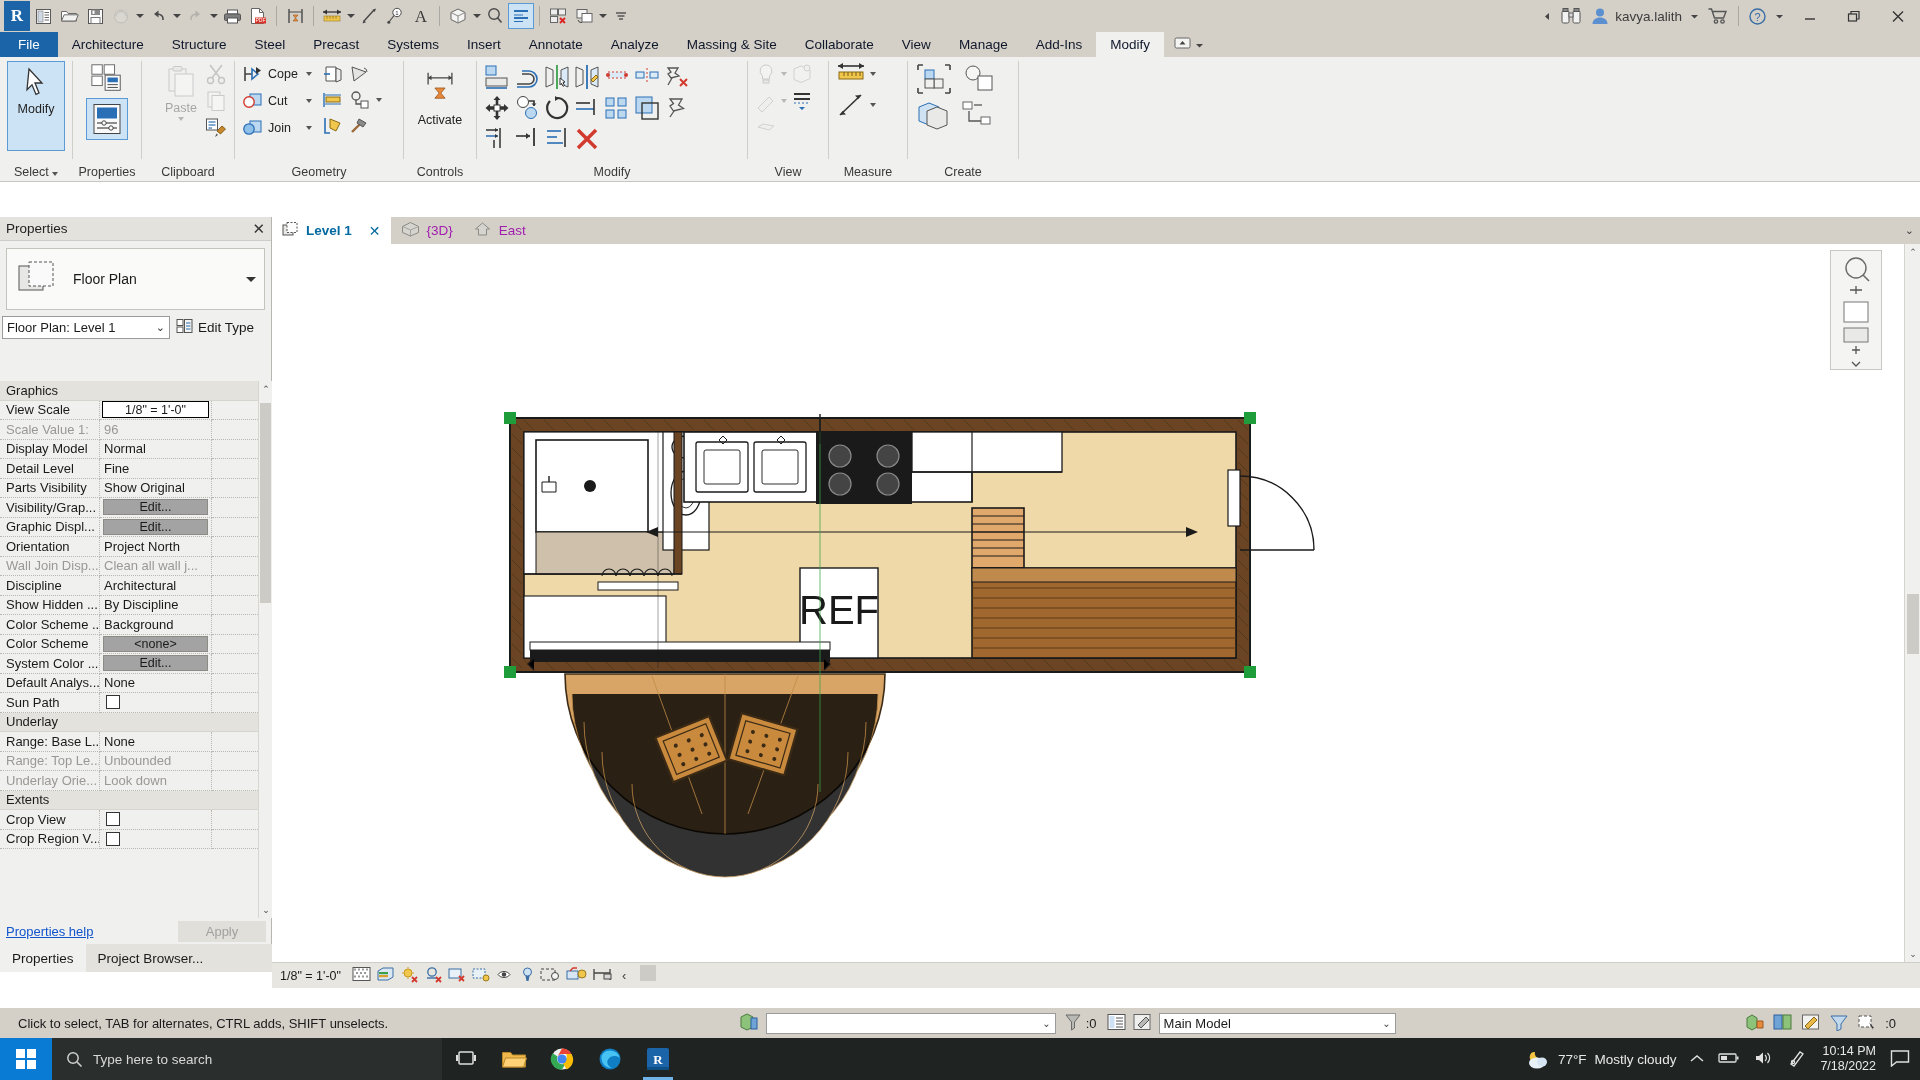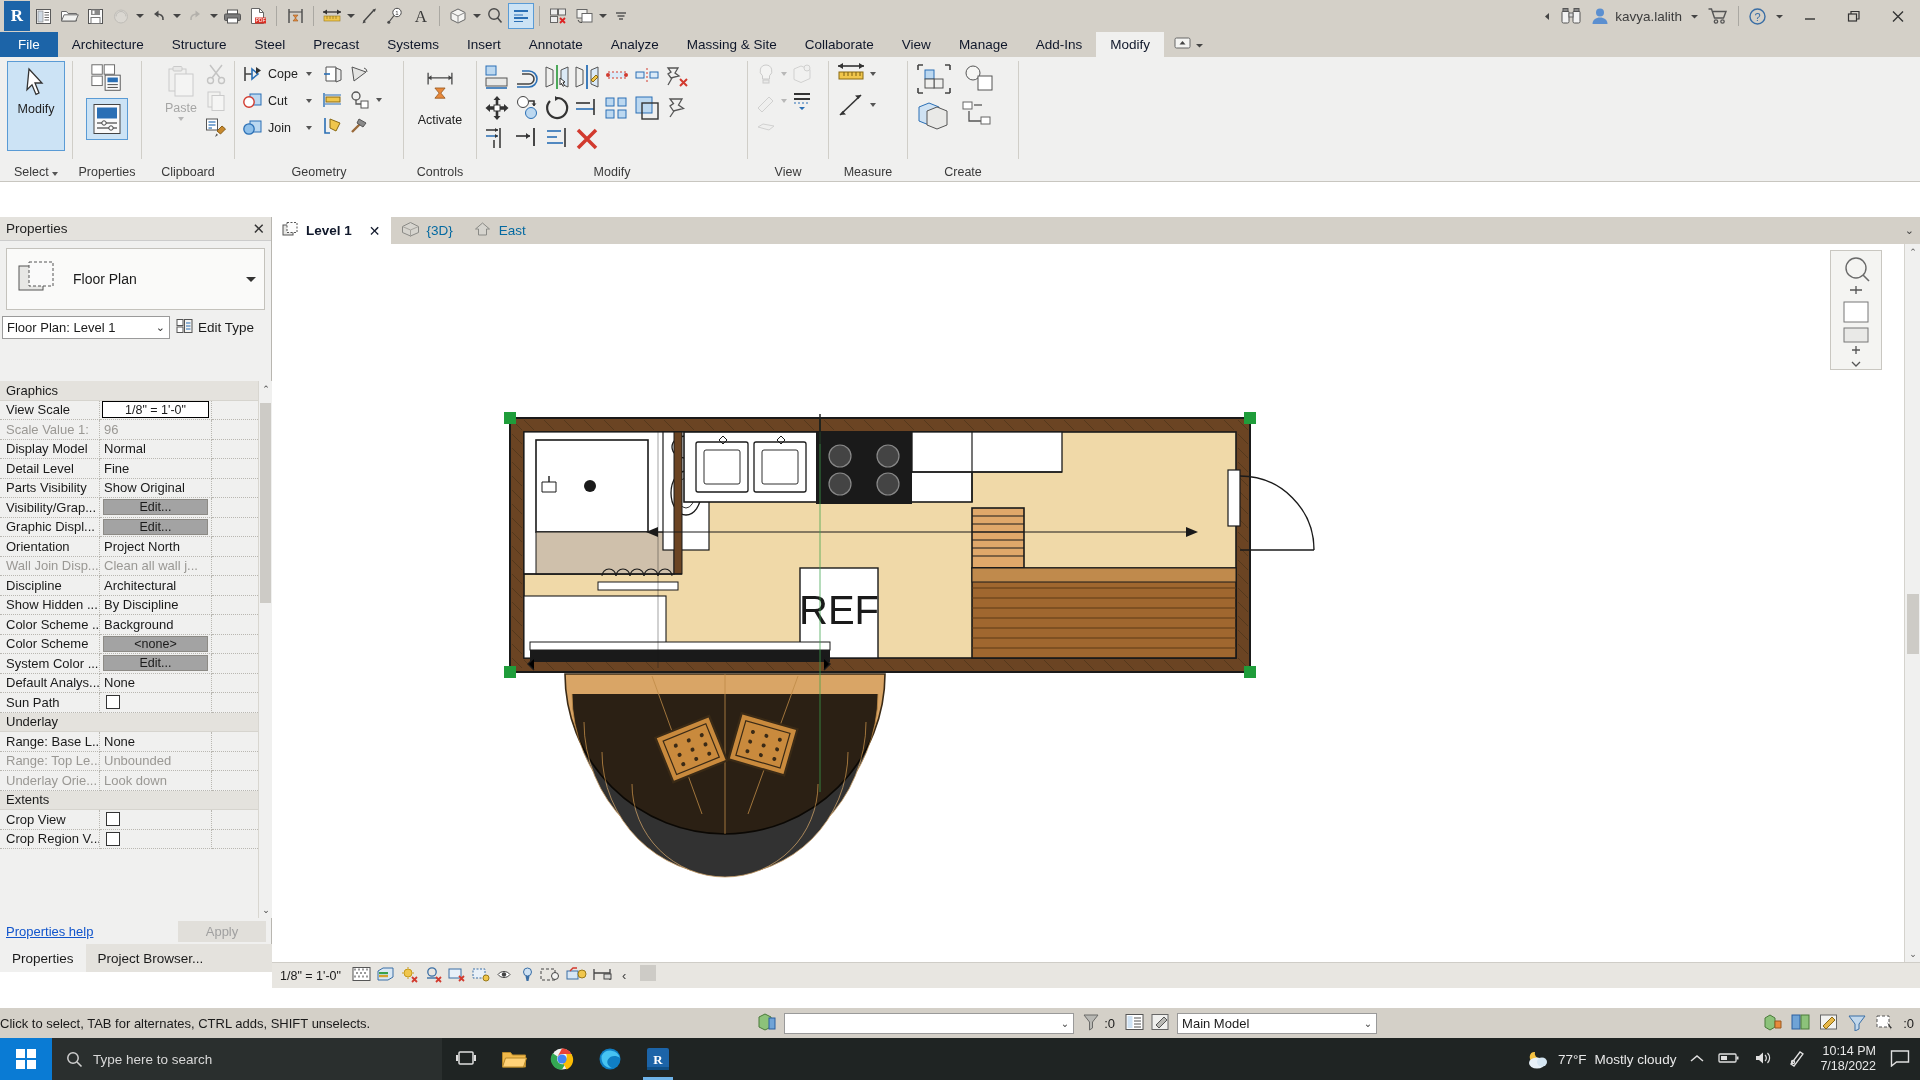--- a/index.html
+++ b/index.html
@@ -137,22 +137,22 @@
                display:flex; align-items:center; justify-content:center; color:#a0a0a0; font-size:13px; }
   .props-tabs { position: absolute; bottom: 0; left: 0; width: 272px; height: 28px; background:#e4e2dd; display:flex; align-items:stretch; }
   .ptab { display:flex; align-items:center; padding: 0 12px; font-size:13.5px; }
   .ptab.on { background: #f0f0ef; }
 
   
   .viewtabs {
     position: absolute; top: 217px; left: 272px; width: 1648px; height: 27px;
     background: #d4d0c8; display: flex; align-items: stretch; font-size: 13.5px;
   }
-  .vtab { display:flex; align-items:center; gap:7px; padding: 0 10px; height: 27px; color:#0369a1; }
-  .vtab.on { background: #fff; font-weight: bold; color:#0f172a;text-align:center; }
+  .vtab { display:flex; align-items:center; gap:7px; padding: 0 10px; height: 27px; color:#a21caf; }
+  .vtab.on { background: #fff; font-weight: bold; color:#0369a1;text-align:center; }
   .vtab .x { font-size: 14px; margin-left: 10px; font-weight: normal; }
   .vt-collapse { margin-left:auto; display:flex; align-items:center; padding-right:6px; font-size:11px; color:#444; }
 
   
   .canvas {
     position: absolute; top: 244px; left: 272px; width: 1632px; height: 718px;
     background: #fff; overflow: hidden;
   }
   .canvas-scroll-v { position:absolute; top:244px; right:0; width:16px; height:718px; background:#f0f0ef; border-left:1px solid #d5d3cd; }
   .csv-thumb { position:absolute; left:2px; top:350px; width:12px; height:60px; background:#cdcbc6; }
@@ -167,21 +167,21 @@
     background: #e8e6e1; display: flex; align-items: center; gap: 5px; padding-left: 8px;
     border-top: 1px solid #cfcdc7;
   }
   .vcb .scale { font-size: 12.5px; margin-right: 6px; }
   .hscroll { position:absolute; left: 640px; top: 963px; width: 1100px; height: 22px; }
   .hs-thumb { position:absolute; left:0; top:2px; width:16px; height:16px; background:#cdcbc6; }
 
   
   .statusbar {
     position: absolute; top: 1008px; left: 0; width: 1920px; height: 30px;
-    background: #d4d0c8; display: flex; align-items: center; padding: 0 0; font-size: 13px;
+    background: #d4d0c8; display: flex; align-items: center; padding: 0 18px; font-size: 13px;
   }
   .sb-combo { height: 21px; background:#fff; border:1px solid #9a9a9a; display:flex; align-items:center; padding:0 4px; }
   .sb-combo .chev { margin-left:auto; font-size:10px; color:#444; }
   .sb-right { margin-left:auto; display:flex; align-items:center; gap:8px; padding-right:6px; }
 
   
   .taskbar {
     position: absolute; top: 1038px; left: 0; width: 1920px; height: 42px;
     background: #1f2423; display: flex; align-items: center; color: #e8e8e8; font-size: 13.5px;
   }
@@ -1567,21 +1567,21 @@
             <line x1="9" y1="14" x2="16" y2="14"></line>
           </g>
         </svg>
     </span>
     <span style="margin:0 6px;">
       <svg width="20" height="18" viewBox="0 0 20 18">
           <rect x="1" y="1.5" width="16" height="15" fill="#efefed" stroke="#666"></rect>
           <path d="M5 12l8-8 3 3-8 8z" fill="#b9b9b5" stroke="#555"></path>
         </svg>
     </span>
-    <div class="sb-combo" style="width:200px;">
+    <div class="sb-combo" style="width:237px;">
       <span>Main Model</span>
       <span class="chev">⌄</span>
     </div>
     <div class="sb-right">
       <span>
         <svg width="20" height="18" viewBox="0 0 20 18">
             <path d="M2 5l5-3 5 3v9l-5 3-5-3z" fill="#8cc27a" stroke="#4a7a3a"></path>
             <path d="M12 8h6v7h-6z" fill="#e88a3c" stroke="#9a5a20"></path>
           </svg>
       </span>

